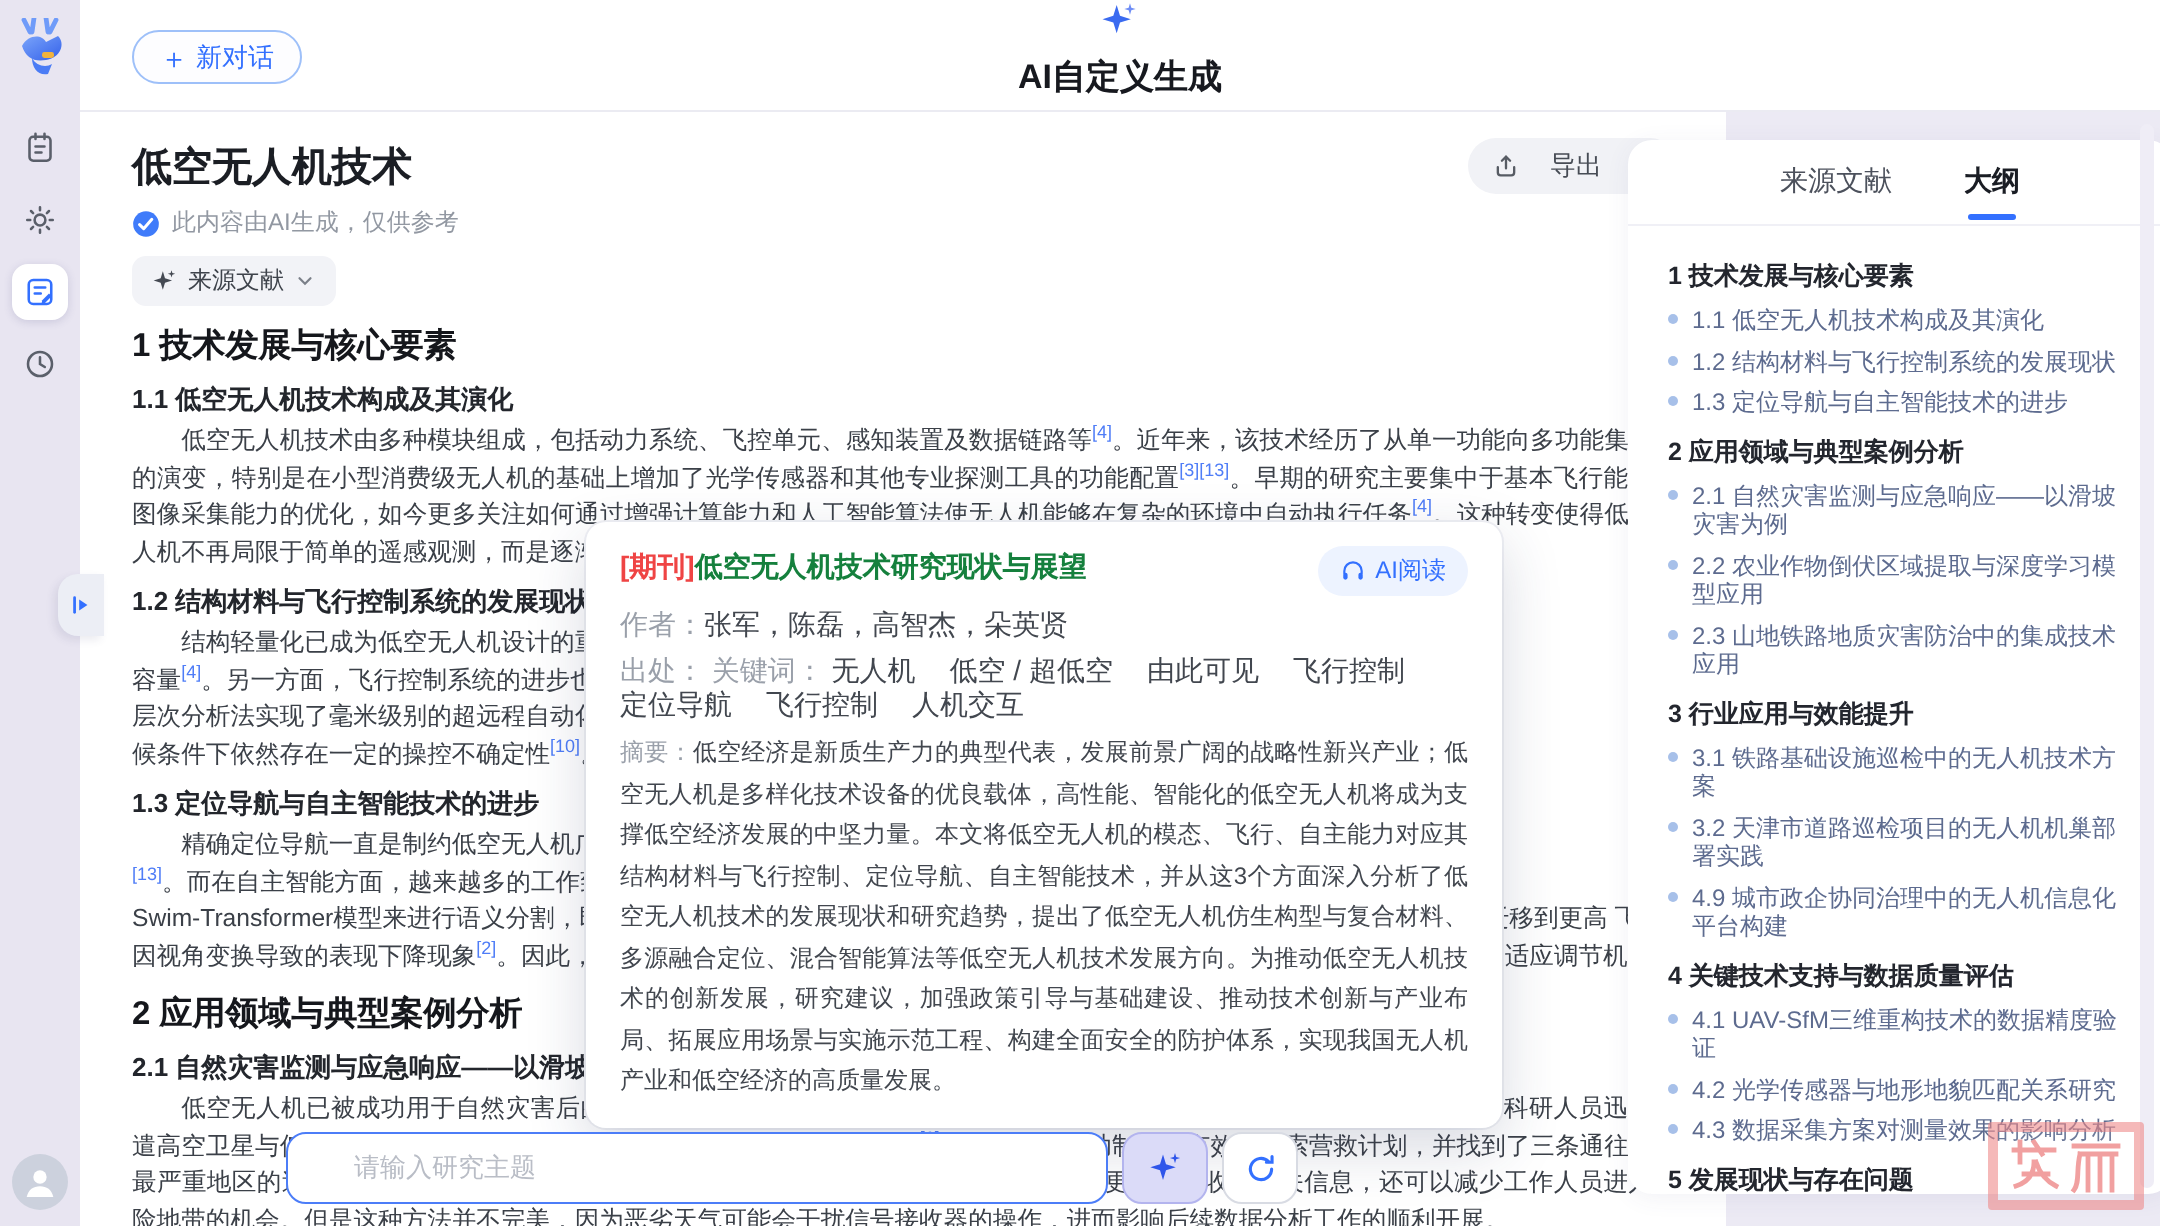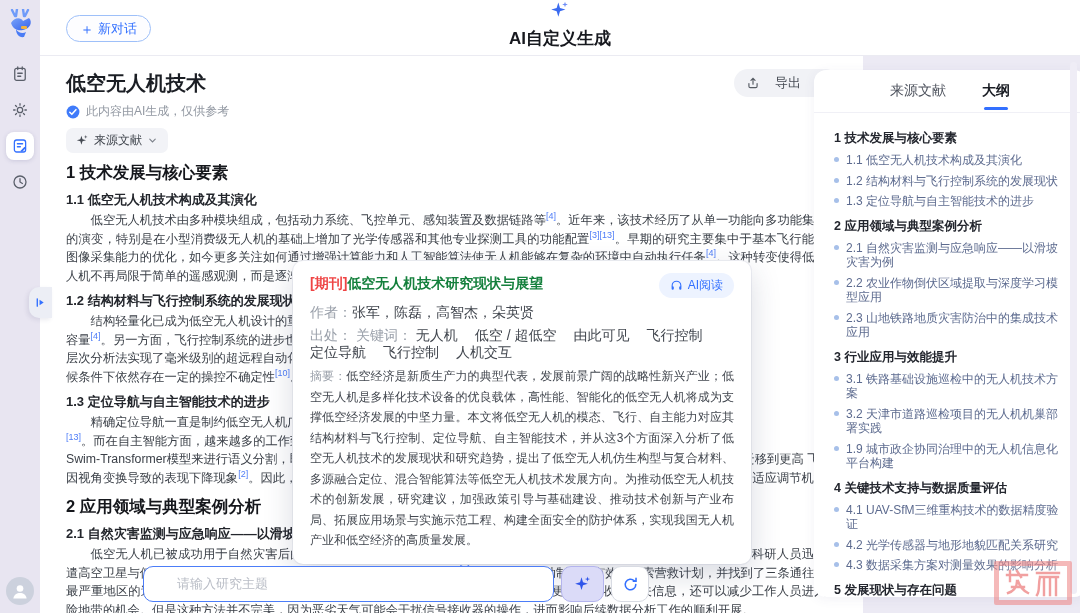--- a/index.html
+++ b/index.html
@@ -307,21 +307,21 @@
           <div class="ol-item">
             <span class="dot"></span>
             <span>3.1 铁路基础设施巡检中的无人机技术方案</span>
           </div>
           <div class="ol-item">
             <span class="dot"></span>
             <span>3.2 天津市道路巡检项目的无人机机巢部署实践</span>
           </div>
           <div class="ol-item">
             <span class="dot"></span>
-            <span>1.9 城市政企协同治理中的无人机信息化平台构建</span>
+            <span>4.9 城市政企协同治理中的无人机信息化平台构建</span>
           </div>
         </div>
         <div class="ol-sec">
           <div class="ol-title">4 关键技术支持与数据质量评估</div>
           <div class="ol-item">
             <span class="dot"></span>
             <span>4.1 UAV-SfM三维重构技术的数据精度验证</span>
           </div>
           <div class="ol-item">
             <span class="dot"></span>

